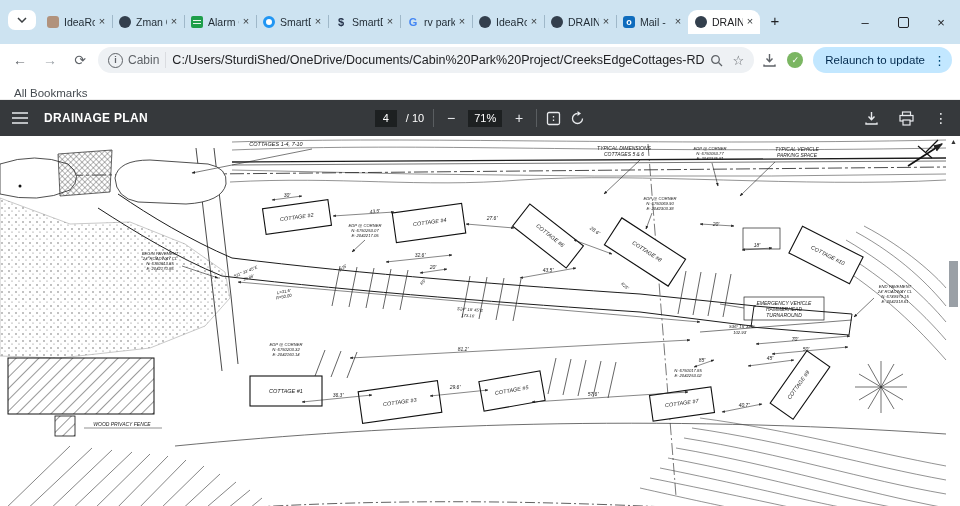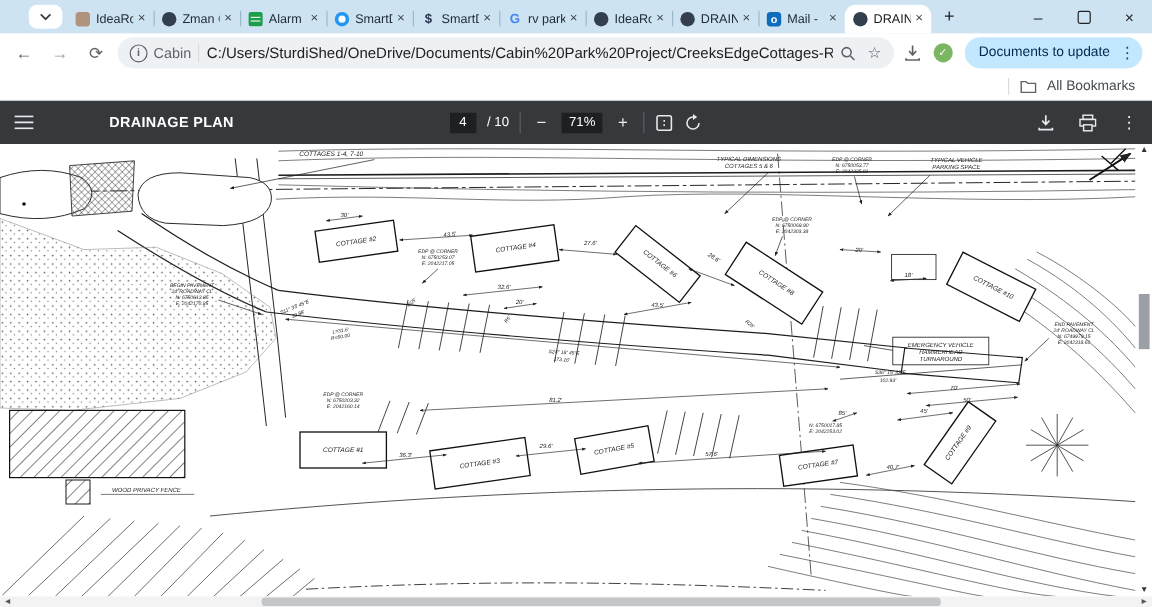--- a/index.html
+++ b/index.html
@@ -1,19 +1,19 @@
 <!DOCTYPE html>
 <html><head>
 <meta charset="utf-8">
 <style>
   html,body{margin:0;padding:0;}
   body{width:960px;height:506px;overflow:hidden;background:#fff;
        font-family:"Liberation Sans","DejaVu Sans",sans-serif;-webkit-font-smoothing:antialiased;}
   
-  .tabstrip{height:28px;background:#cde3f1;display:flex;align-items:flex-end;padding-left:22px;box-sizing:border-box;}
+  .tabstrip{height:44px;background:#cde3f1;display:flex;align-items:center;padding-left:6px;box-sizing:border-box;}
   .tab-search{width:28px;height:20px;margin:0 4px 4px 2px;background:#fff;border-radius:7px;
               display:flex;align-items:center;justify-content:center;flex:none;}
   .tab{width:72px;height:24px;display:flex;align-items:center;padding:0 3px 0 7px;
        border-radius:9px 9px 0 0;position:relative;color:#1f2a33;font-size:10.5px;flex:none;box-sizing:border-box;}
   .tab.active{background:#fff;color:#202124;}
   .tab:not(.active)+.tab:not(.active)::before{content:"";position:absolute;left:0;top:5px;width:1px;height:13px;background:#9fb8c9;}
   .tab-label{flex:1;overflow:hidden;white-space:nowrap;margin-left:5px;}
   .tab-close{width:14px;height:14px;line-height:13px;text-align:center;border-radius:50%;font-size:11px;color:#3c4043;flex:none;}
   .favicon{width:12px;height:12px;flex:none;box-sizing:border-box;}
   .fav-globe{background:#333f4d;border-radius:50%;}
@@ -42,28 +42,28 @@
   .url{flex:1;font-size:12.5px;color:#202124;white-space:nowrap;overflow:hidden;min-width:0;}
   .omni-right{display:flex;gap:10px;align-items:center;flex:none;color:#5f6368;}
   .toolbar-icons{display:flex;align-items:center;gap:10px;flex:none;margin-left:2px;}
   .ext-icon{width:16px;height:16px;border-radius:50%;background:#7bb662;
             display:flex;align-items:center;justify-content:center;color:#fff;font-size:9px;}
   .relaunch{background:#c2e7ff;color:#00294d;font-size:11.5px;border-radius:13px;height:26px;
             display:flex;align-items:center;padding:0 6px 0 12px;gap:8px;flex:none;}
   .relaunch .kebab{font-size:13px;color:#004a77;}
   .star{font-size:13px;}
   
-  .bookmarks{height:24px;background:#fff;display:flex;align-items:center;justify-content:flex-end;
-             padding:0 14px;gap:9px;font-size:11.5px;color:#454b50;border-bottom:1px solid #ececec;box-sizing:border-box;}
+  .bookmarks{height:24px;background:#fff;display:flex;justify-content:flex-end;
+             padding:0 14px;gap:9px;font-size:11.5px;color:#454b50;border-bottom:1px solid #ececec;box-sizing:border-box;flex-direction:column;}
   .bm-div{width:1px;height:14px;background:#dadce0;}
   
   .pdf-toolbar{height:36px;background:#36393c;display:flex;align-items:center;color:#e8eaed;
                padding:0 12px;position:relative;box-sizing:border-box;}
   .pt-left{display:flex;align-items:center;gap:16px;z-index:2;}
-  .pdf-title{font-size:12px;font-weight:700;letter-spacing:.3px;color:#fff;margin-left:47px;}
+  .pdf-title{font-size:12px;font-weight:700;letter-spacing:.3px;color:#fff;}
   .pt-center{position:absolute;left:0;right:0;display:flex;justify-content:center;align-items:center;gap:9px;}
   .pagebox{min-width:14px;height:17px;background:#1d2021;text-align:center;font-size:11px;line-height:17px;padding:0 4px;color:#fff;}
   .ptsep{width:1px;height:18px;background:#5a5e61;}
   .pt-sym{font-size:14px;color:#e8eaed;width:16px;text-align:center;}
   .pt-right{margin-left:auto;display:flex;gap:20px;align-items:center;z-index:2;}
   .pt-kebab{font-size:14px;color:#e8eaed;}
   .pt-total{font-size:11px;color:#fff;}
   
   .pdf-area{position:relative;height:377px;background:#fff;overflow:hidden;}
   .drawing{position:absolute;left:0;top:0;}
@@ -164,21 +164,21 @@
       <span class="star">☆</span>
     </span>
   </div>
   <div class="toolbar-icons">
     <svg width="15" height="15" viewBox="0 0 15 15">
       <path d="M7.5,1 L7.5,8 M4.5,5.5 L7.5,8.8 L10.5,5.5" fill="none" stroke="#5f6368" stroke-width="1.4"></path>
       <path d="M2,11.5 L2,13 L13,13 L13,11.5" fill="none" stroke="#5f6368" stroke-width="1.4"></path>
     </svg>
     <span class="ext-icon">✓</span>
     <span class="relaunch">
-      <span>Documents to update</span>
+      <span>Relaunch to update</span>
       <span class="kebab">⋮</span>
     </span>
   </div>
 </div>
 
 <div class="bookmarks">
   <span class="bm-div"></span>
   <svg width="14" height="12" viewBox="0 0 14 12">
     <path d="M1,2 L5,2 L6.5,3.5 L13,3.5 L13,11 L1,11 Z" fill="none" stroke="#5f6368" stroke-width="1.2"></path>
   </svg>

